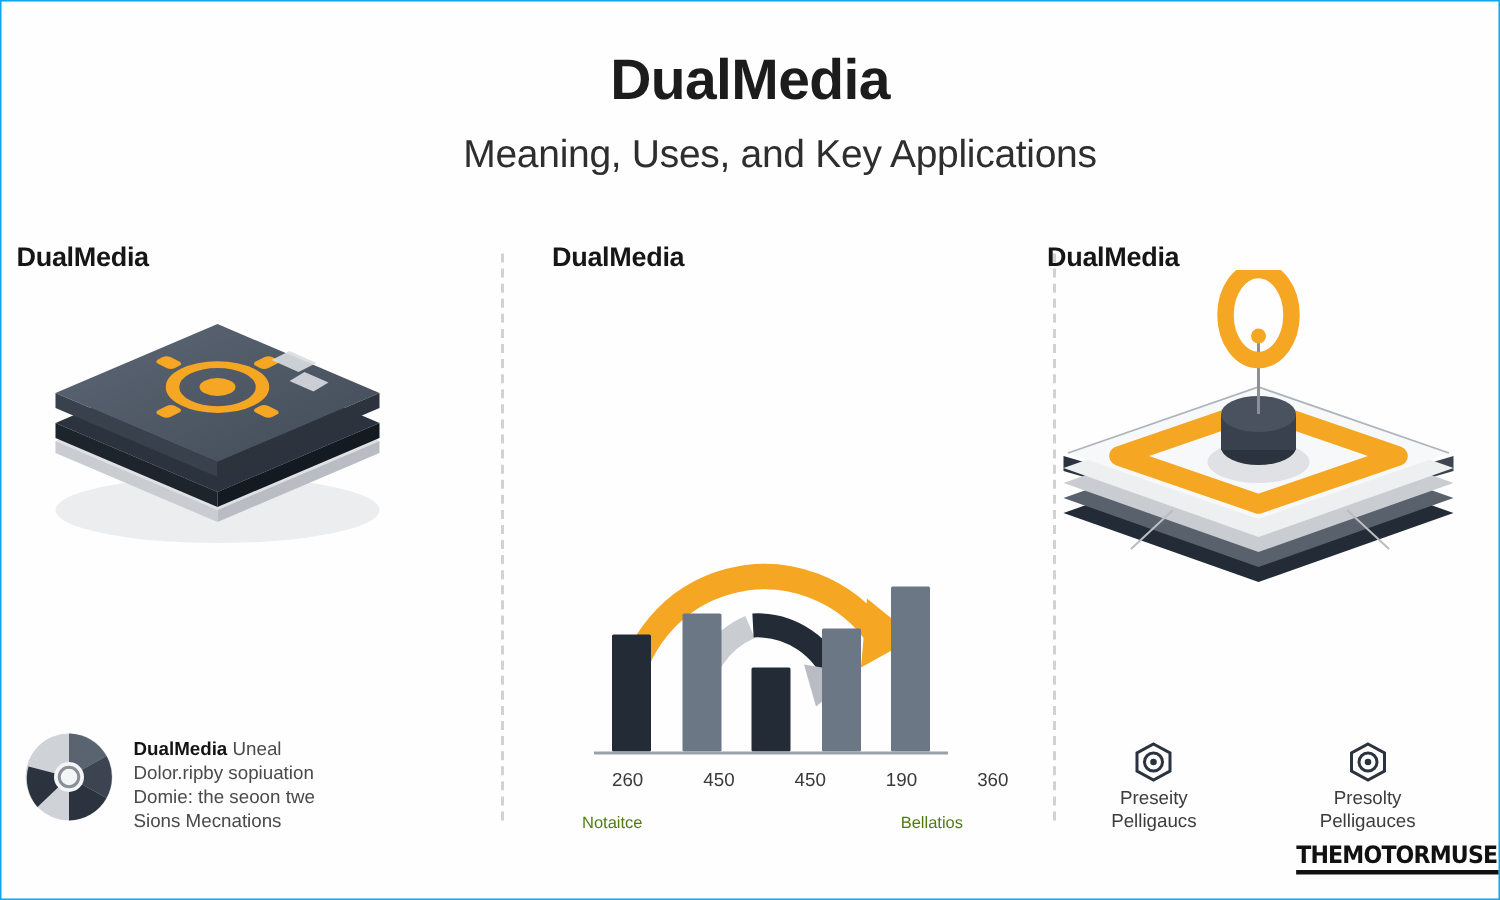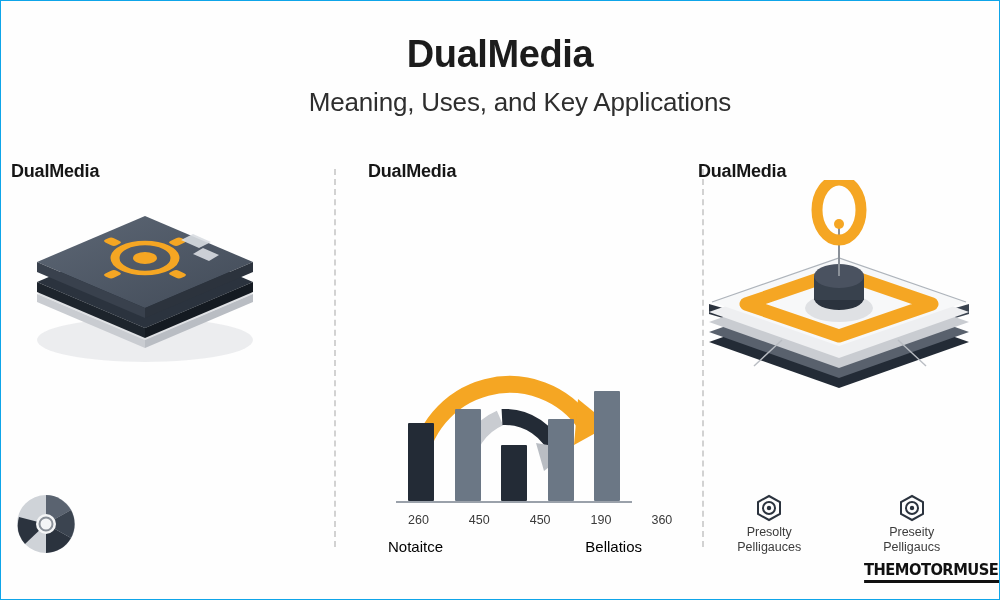--- a/index.html
+++ b/index.html
@@ -158,22 +158,22 @@
   }
   .chart-labels {
     position: absolute;
     left: 6px;
     bottom: 2px;
     width: 254px;
     display: flex;
     justify-content: space-between;
   }
   .chart-label {
-    font-size: 15px;
-    color: #000000;
+    font-size: 11px;
+    color: #4d7c0f;
     font-weight: 500;
   }
 
   
   .nodes {
     position: absolute;
     left: 0;
     bottom: 6px;
     width: 100%;
     display: flex;
@@ -274,20 +274,27 @@
         <div class="disc-legend">
           <svg width="62" height="62" viewBox="0 0 62 62">
             <circle cx="31" cy="31" r="29" fill="#cfd3d8"></circle>
             <path d="M31 31 L31 2 A29 29 0 0 1 56 17 Z" fill="#5a6370"></path>
             <path d="M31 31 L56 45 A29 29 0 0 1 31 60 Z" fill="#2b333e"></path>
             <path d="M31 31 L10 51 A29 29 0 0 1 4 24 Z" fill="#2b333e"></path>
             <path d="M31 31 L56 17 A29 29 0 0 1 56 45 Z" fill="#3b4450"></path>
             <circle cx="31" cy="31" r="10" fill="#f4f5f6"></circle>
             <circle cx="31" cy="31" r="6.5" fill="none" stroke="#8a9098" stroke-width="2"></circle>
           </svg>
+          <div class="disc-text">
+            <div><b>DualMedia</b>
+              <span>Uneal</span></div>
+            <div>Dolor.ripby sopiuation</div>
+            <div>Domie: the seoon twe</div>
+            <div>Sions Mecnations</div>
+          </div>
         </div>
       </div>
     </div>
 
     <div class="column col-2">
       <h3 class="col-heading">DualMedia</h3>
 
       <div class="art">
         <div class="chart">
 
@@ -356,42 +363,42 @@
           <line x1="145" y1="96" x2="145" y2="44" stroke="#8a9098" stroke-width="2"></line>
 
           <ellipse cx="145" cy="30" rx="22" ry="30" fill="none" stroke="#F5A623" stroke-width="11"></ellipse>
           <circle cx="145" cy="44" r="5" fill="#F5A623"></circle>
 
           <line x1="60" y1="186" x2="88" y2="160" stroke="#b9bdc3" stroke-width="1.4"></line>
           <line x1="232" y1="186" x2="204" y2="160" stroke="#b9bdc3" stroke-width="1.4"></line>
         </svg>
 
         <div class="nodes">
+          <div class="node">
+            <svg width="28" height="28" viewBox="0 0 28 28">
+              <polygon points="14,2 25,8 25,20 14,26 3,20 3,8" fill="none" stroke="#2b333e" stroke-width="2"></polygon>
+              <circle cx="14" cy="14" r="6" fill="none" stroke="#2b333e" stroke-width="2"></circle>
+              <circle cx="14" cy="14" r="2.2" fill="#2b333e"></circle>
+            </svg>
+            <div class="node-label">
+              <div>Preseity</div>
+              <div>Pelligaucs</div>
+            </div>
+          </div>
           <div class="node">
             <svg width="28" height="28" viewBox="0 0 28 28">
               <polygon points="14,2 25,8 25,20 14,26 3,20 3,8" fill="none" stroke="#2b333e" stroke-width="2"></polygon>
               <circle cx="14" cy="14" r="6" fill="none" stroke="#2b333e" stroke-width="2"></circle>
               <circle cx="14" cy="14" r="2.2" fill="#2b333e"></circle>
             </svg>
             <div class="node-label">
               <div>Presolty</div>
               <div>Pelligauces</div>
             </div>
           </div>
-          <div class="node">
-            <svg width="28" height="28" viewBox="0 0 28 28">
-              <polygon points="14,2 25,8 25,20 14,26 3,20 3,8" fill="none" stroke="#2b333e" stroke-width="2"></polygon>
-              <circle cx="14" cy="14" r="6" fill="none" stroke="#2b333e" stroke-width="2"></circle>
-              <circle cx="14" cy="14" r="2.2" fill="#2b333e"></circle>
-            </svg>
-            <div class="node-label">
-              <div>Preseity</div>
-              <div>Pelligaucs</div>
-            </div>
-          </div>
         </div>
       </div>
     </div>
 
   </div>
 
   <div class="watermark">THEMOTORMUSE.</div>
 
 </div>
 

